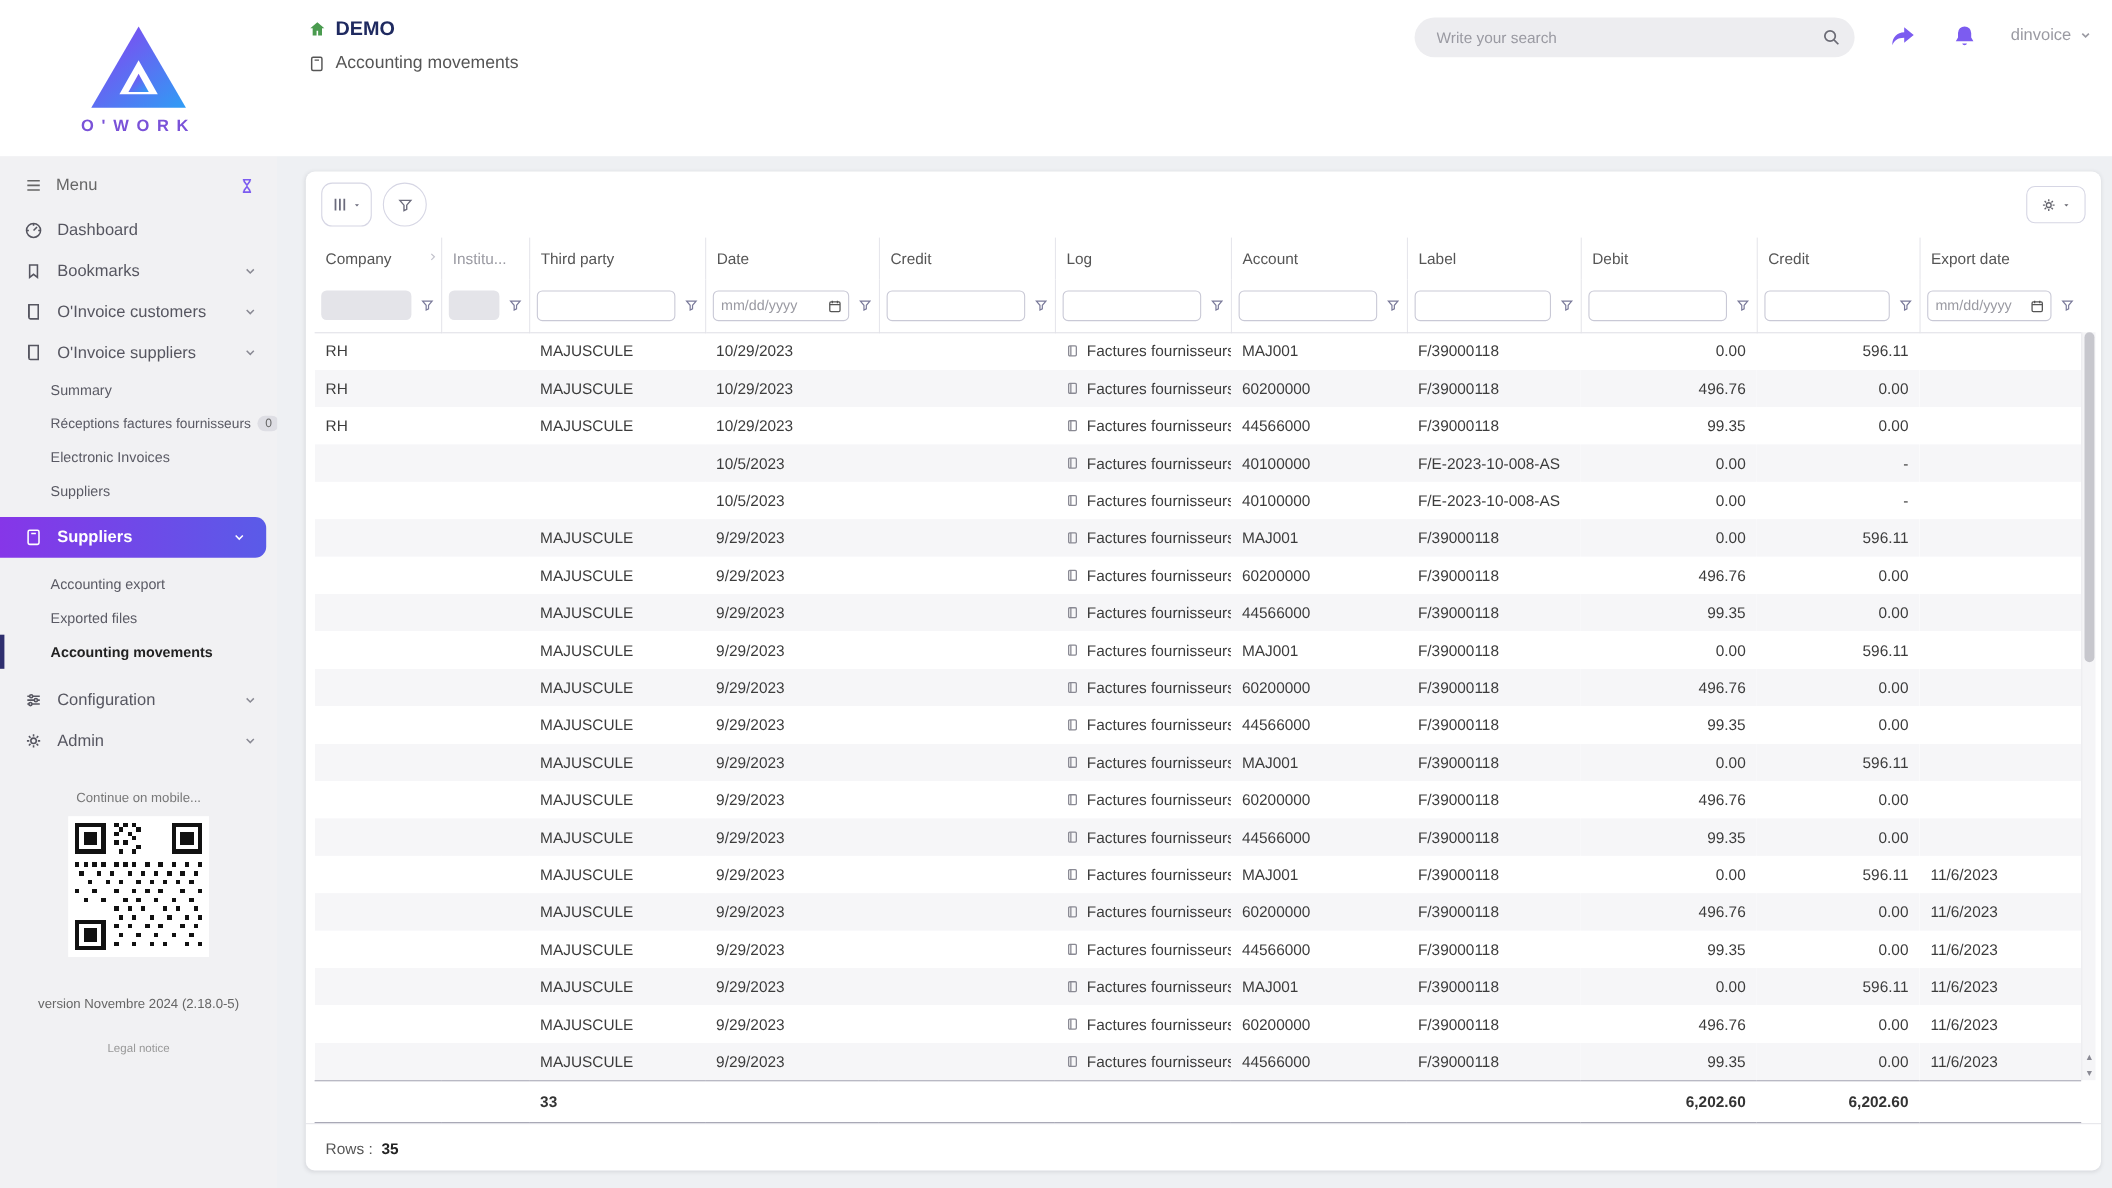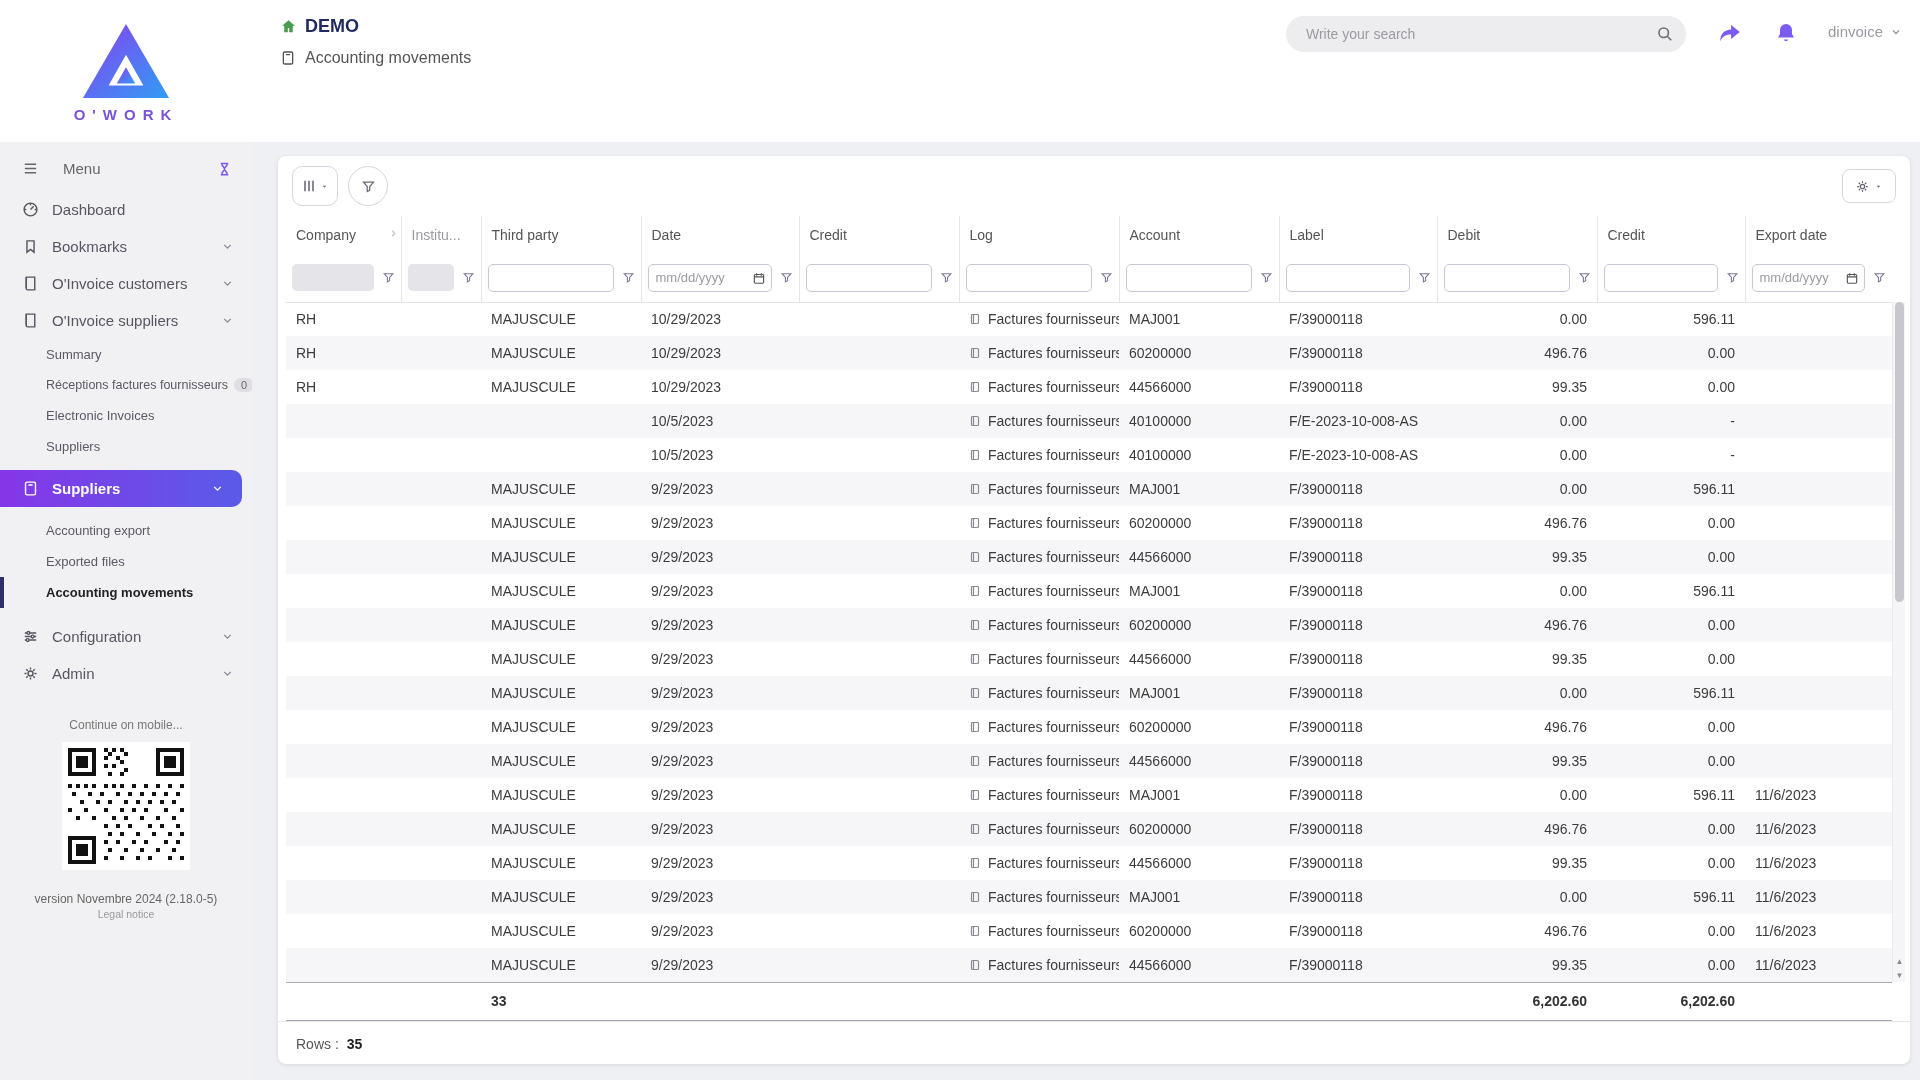--- a/index.html
+++ b/index.html
@@ -19,35 +19,35 @@
   .search-pill { position:relative; width:400px; height:36px; background:#ededf0; border-radius:18px; display:flex; align-items:center; }
   .search-pill input { flex:1; border:none; background:transparent; outline:none; padding:0 40px 0 20px; font-size:14px; color:#444; font-family:"Liberation Sans", sans-serif; }
   .search-pill input::placeholder { color:#9a9aa2; }
   .search-pill .search-btn { position:absolute; right:12px; top:8px; border:none; background:transparent; color:#6b6b75; cursor:pointer; }
   .icon-btn { border:none; background:transparent; color:#7c5cf0; cursor:pointer; padding-top:4px; }
   .user-menu { display:flex; align-items:center; gap:7px; color:#9a9aa2; font-size:15px; padding-top:7px; cursor:pointer; }
   .user-menu svg { color:#9a9aa2; }
 
   
   .sidebar { position:absolute; top:142px; left:0; width:252px; height:938px; background:#f1f1f3; }
-  .menu-row { display:flex; align-items:center; gap:24px; padding:18px 20px 14px 22px; color:#666; font-size:15px; }
+  .menu-row { display:flex; align-items:center; gap:12px; padding:18px 20px 14px 22px; color:#666; font-size:15px; }
   .menu-row .pin { margin-left:auto; color:#7c5cf0; }
   .nav-item { display:flex; align-items:center; gap:13px; padding:10px 18px 10px 22px; color:#565660; font-size:15px; cursor:pointer; }
   .nav-item svg.lead { color:#565660; flex:0 0 auto; }
   .nav-item .chev { margin-left:auto; color:#8a8a94; }
   .sub-item { display:flex; align-items:flex-end; padding:8px 14px 8px 46px; color:#5a5a64; font-size:13px; cursor:pointer; white-space:nowrap; }
   .sub-item .badge { margin-left:6px; background:#dedee4; color:#666; border-radius:8px; font-size:11px; padding:1px 7px; }
   .nav-item.active { background:linear-gradient(90deg,#8636e8,#5a5be8); color:#fff; border-radius:0 10px 10px 0; margin-right:10px; }
   .nav-item.active svg.lead, .nav-item.active .chev { color:#fff; }
   .sub-item.current { font-weight:bold; color:#222; border-left:4px solid #2f2f6e; padding-left:42px; }
   .mobile-block { margin-top:26px; text-align:center; }
   .mobile-text { font-size:12px; color:#777; margin-bottom:10px; }
   .qr-wrap { display:inline-block; background:#fff; padding:6px; }
-  .version-text { margin-top:18px; text-align:center; font-size:12px; color:#666; }
-  .legal-text { margin-top:2px; text-align:center; font-size:10.5px; color:#999; cursor:pointer; }
+  .version-text { margin-top:30px; text-align:center; font-size:12px; color:#666; }
+  .legal-text { margin-top:28px; text-align:center; font-size:10.5px; color:#999; cursor:pointer; }
 
   
   .main { position:absolute; top:142px; left:252px; right:0; bottom:0; background:#eef0f3; padding:14px 10px 16px 26px; }
   .card { background:#fff; border-radius:8px; box-shadow:0 1px 4px rgba(40,40,60,.12); height:100%; display:flex; flex-direction:column; overflow:hidden; }
   .toolbar { display:flex; align-items:center; padding:10px 14px 8px 14px; }
   .tb-btn { height:40px; min-width:46px; border:1px solid #d6d6e4; border-radius:10px; background:#fff; color:#6b6b7c; display:flex; align-items:center; justify-content:center; gap:3px; cursor:pointer; margin-right:10px; }
   .tb-btn.round { width:40px; min-width:40px; border-radius:50%; }
   .gear-btn { margin-left:auto; height:34px; width:54px; border:1px solid #d6d6e4; border-radius:8px; background:#fff; color:#66666f; display:flex; align-items:center; justify-content:center; gap:4px; cursor:pointer; }
 
   .table-wrap { position:relative; margin:2px 6px 0 8px; width:1619px; }

